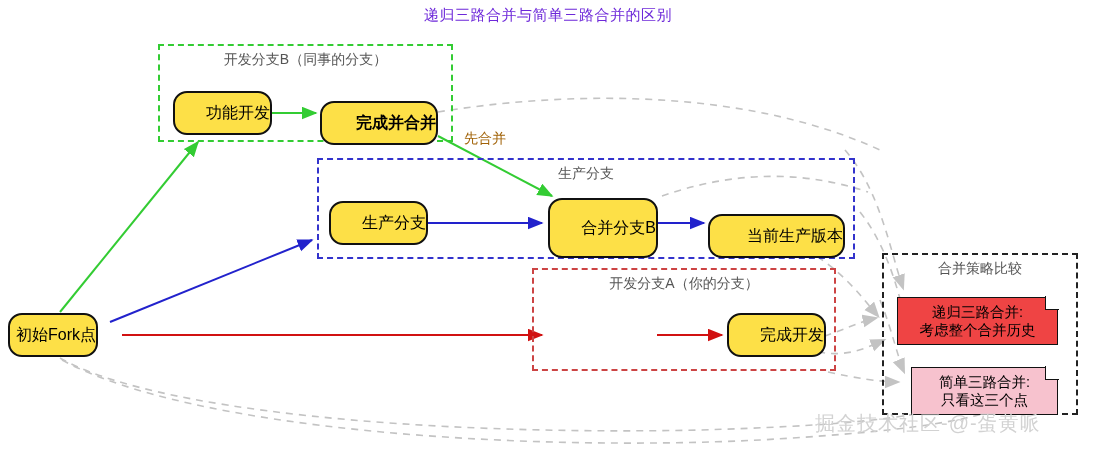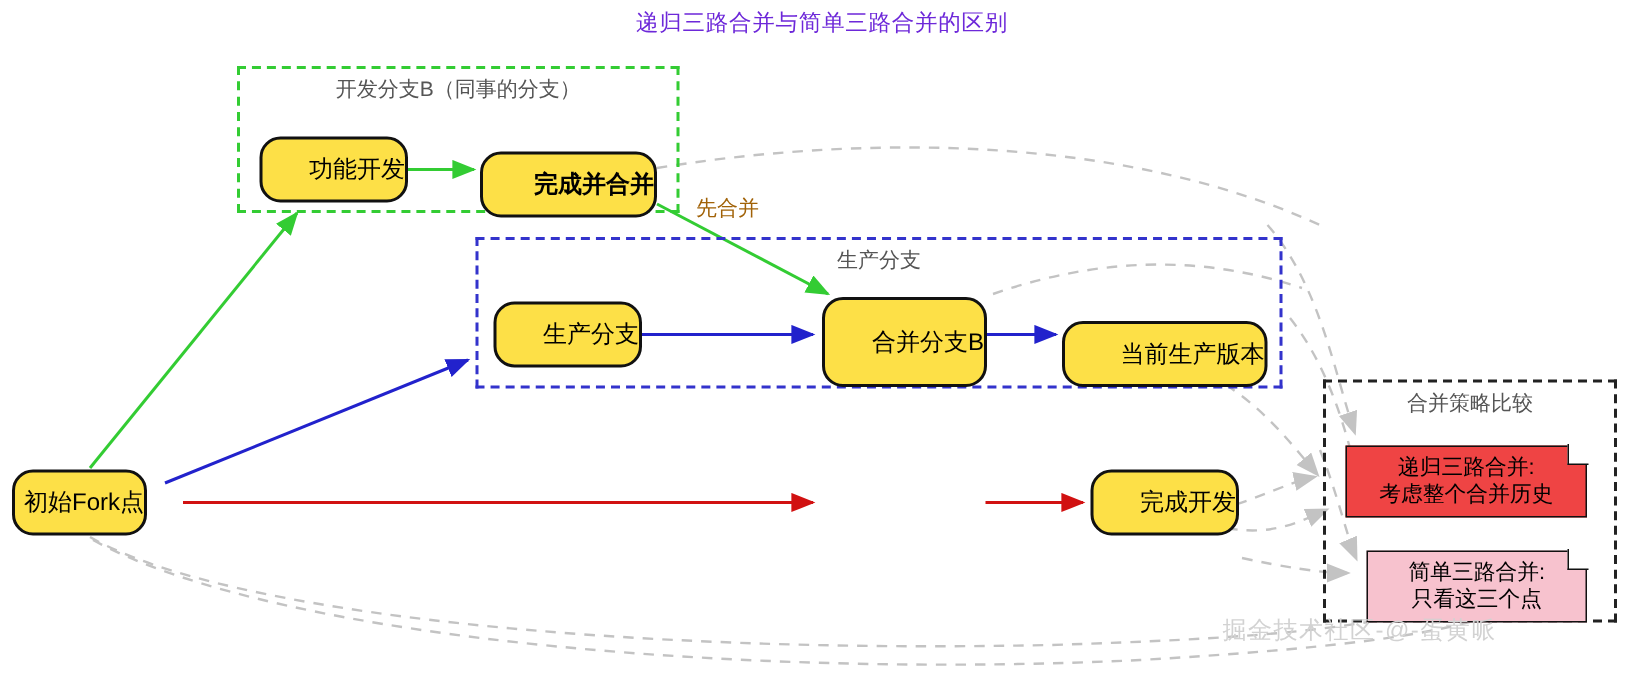--- a/index.html
+++ b/index.html
@@ -49,21 +49,21 @@
   }
   .note-green{background:#ef4444;}
   .note-pink{background:#f7c2ce;}
 
   
   .edge-label{
     position:absolute;font-size:14px;color:#a16207;white-space:nowrap;
   }
 
   .watermark{
-    position:absolute;font-size:16px;color:#d2d2d2;white-space:nowrap;
+    position:absolute;font-size:20px;color:#d2d2d2;white-space:nowrap;
     letter-spacing:1px;
   }
 </style>
 </head>
 <body>
 
 <div id="stage">
 
   <div class="diagram-title">递归三路合并与简单三路合并的区别</div>
 
@@ -119,20 +119,23 @@
   </svg>
 
   <div class="group grp-green" style="left:158px;top:44px;width:295px;height:98px;">
     <div class="group-label">开发分支B（同事的分支）</div>
   </div>
 
   <div class="group grp-blue" style="left:317px;top:158px;width:538px;height:101px;">
     <div class="group-label">生产分支</div>
   </div>
 
+  <div class="group grp-red" style="left:532px;top:268px;width:304px;height:103px;">
+    <div class="group-label">开发分支A（你的分支）</div>
+  </div>
 
   <div class="group grp-dark" style="left:882px;top:253px;width:196px;height:162px;">
     <div class="group-label">合并策略比较</div>
   </div>
 
   <div class="node" style="left:8px;top:313px;width:90px;height:44px;">
     <span>初始Fork点</span>
   </div>
 
   <div class="node" style="left:173px;top:91px;width:99px;height:44px;">

